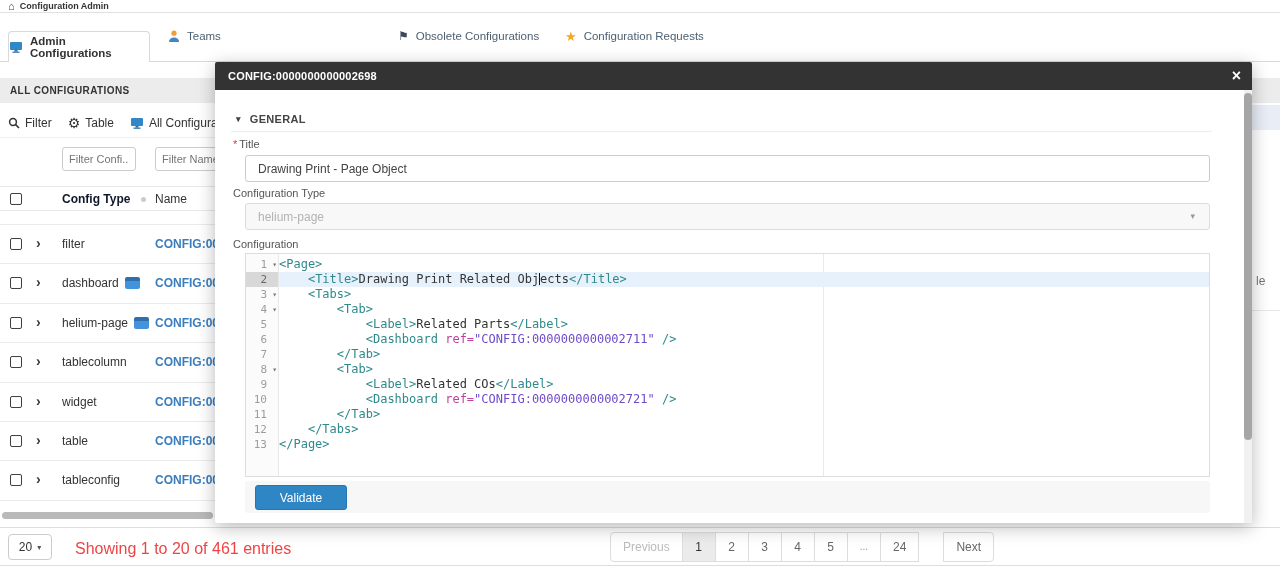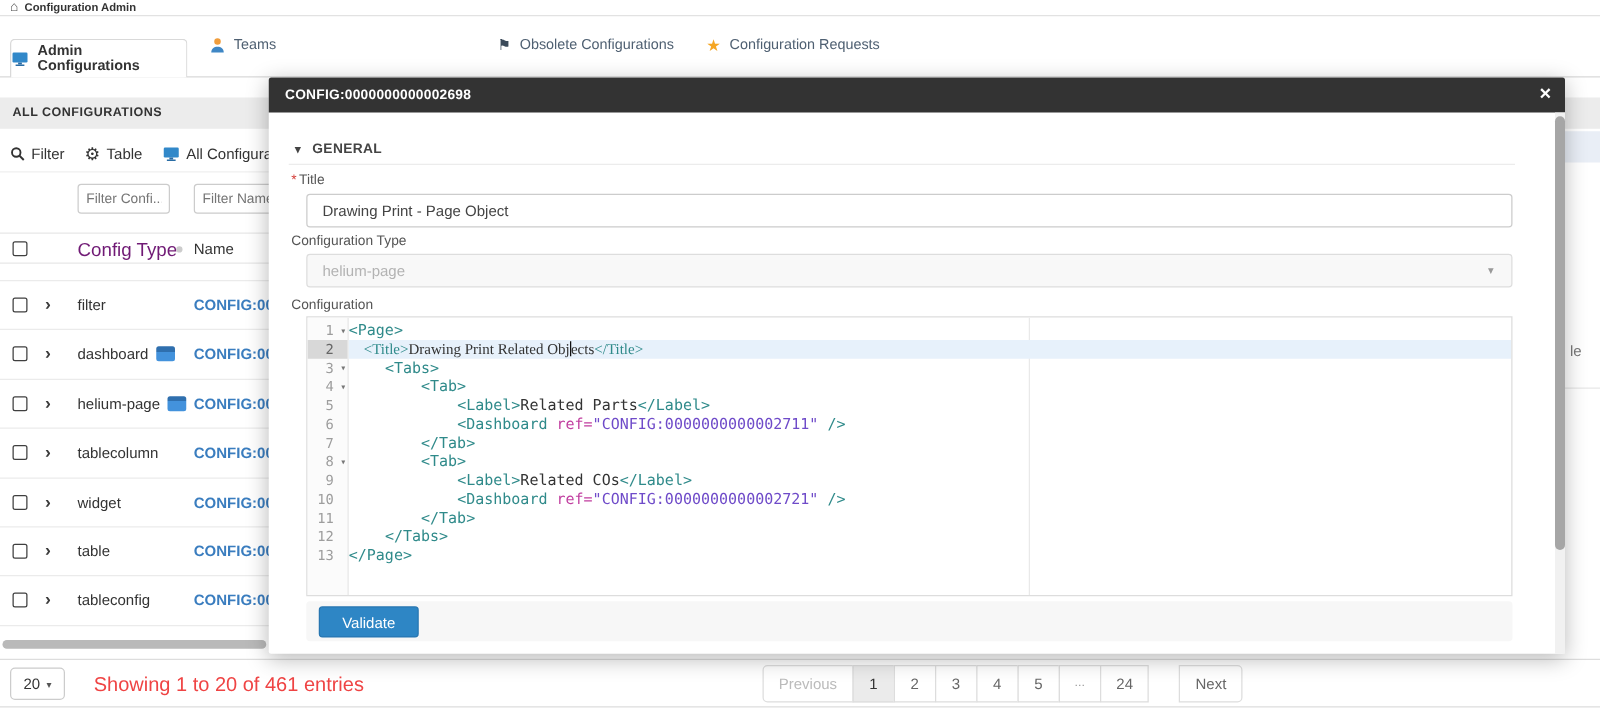--- a/index.html
+++ b/index.html
@@ -33,21 +33,21 @@
           padding-left:8px;box-sizing:border-box;font-size:12px;color:#333;border-bottom:1px solid #efefef;}
   .ltool{display:flex;align-items:center;gap:5px;margin-right:16px;white-space:nowrap;cursor:pointer;}
   .gearg{font-size:14px;line-height:14px;color:#333;}
   .lfilter1{position:absolute;top:85px;left:62px;width:74px;height:24px;}
   .lfilter2{position:absolute;top:85px;left:155px;width:96px;height:24px;}
   .lfilter1 input,.lfilter2 input{width:100%;height:100%;border:1px solid #ccc;border-radius:3px;
           font-family:"Liberation Sans",sans-serif;font-size:11px;color:#555;padding:0 6px;box-sizing:border-box;outline:none;}
   .lhead{position:absolute;top:124px;left:0;width:216px;height:25px;border-top:1px solid #e8e8e8;
           border-bottom:1px solid #e8e8e8;box-sizing:border-box;}
   .lhead .cb{position:absolute;left:10px;top:6px;}
-  .lhead .h1{position:absolute;left:62px;top:5px;font-size:15px;font-weight:normal;color:#701a75;}
+  .lhead .h1{position:absolute;left:62px;top:5px;font-size:12px;font-weight:bold;color:#0f172a;}
   .lhead .h2{position:absolute;left:155px;top:5px;font-size:12px;font-weight:normal;color:#333;}
   .sortdot{position:absolute;left:141px;top:10px;width:5px;height:5px;border-radius:50%;background:#ccc;}
   .cb{width:12px;height:12px;border:1.5px solid #3f3f3f;border-radius:2px;background:#fff;box-sizing:border-box;display:inline-block;}
   .lrows{position:absolute;top:162px;left:0;width:216px;height:288px;overflow:hidden;}
   .lrow{position:relative;height:38.4px;border-top:1px solid #ebebeb;}
   .lrow .cb{position:absolute;left:10px;top:13px;}
   .lrow .chev{position:absolute;left:36px;top:10px;font-size:14px;font-weight:bold;color:#3c3c3c;line-height:16px;}
   .lrow .typ{position:absolute;left:62px;top:12px;font-size:12px;color:#333;display:flex;align-items:center;gap:6px;white-space:nowrap;}
   .lrow .lnk{position:absolute;left:155px;top:12px;font-size:12px;font-weight:bold;color:#3a7dbf;white-space:nowrap;}
   .cardicon{width:15px;height:12px;border-radius:2px;display:inline-block;
@@ -100,26 +100,26 @@
 
   
   .editor{position:absolute;left:30px;top:191px;width:965px;height:224px;border:1px solid #ddd;box-sizing:border-box;background:#fff;overflow:hidden;}
   .gutter{position:absolute;left:0;top:0;width:33px;height:100%;background:#fbfbfb;border-right:1px solid #e8e8e8;box-sizing:border-box;padding-top:3px;}
   .gcell{position:relative;height:15px;line-height:15px;font-family:"DejaVu Sans Mono",monospace;
           font-size:11px;color:#9d9d9d;text-align:right;padding-right:11px;box-sizing:border-box;}
   .gcell.active{background:#d8d8d8;color:#666;}
   .gcell .fold{position:absolute;right:1px;top:0;font-size:8px;color:#777;font-style:normal;cursor:pointer;}
   .lines{position:absolute;left:33px;top:0;right:0;bottom:0;padding-top:3px;}
   .cline{height:15px;line-height:15px;font-family:"DejaVu Sans Mono",monospace;font-size:12px;white-space:pre;color:#333;}
-  .cline.active{background:#e7f1fb;font-family:Liberation Serif, serif;}
+  .cline.active{background:#e7f1fb;}
   .tag{color:#2f8a8a;} .attr{color:#c13fa0;} .str{color:#6f4bc9;} .txt{color:#333;}
   .caret{display:inline-block;width:0;border-left:1.5px solid #111;height:12px;vertical-align:-2px;}
   .pmargin{position:absolute;left:577px;top:0;bottom:0;width:1px;background:#e9e9e9;}
   .efooter{position:absolute;left:30px;top:419px;width:965px;height:32px;background:#f7f7f7;border-radius:3px;}
-  .validate{position:absolute;left:10px;top:4px;width:80px;height:25px;background:#2e86c5;border:1px solid #2776b1;
+  .validate{position:absolute;left:10px;top:4px;width:92px;height:25px;background:#2e86c5;border:1px solid #2776b1;
           border-radius:3px;color:#fff;font-size:12px;display:flex;align-items:center;justify-content:center;cursor:pointer;box-sizing:border-box;}
 
   svg{display:block;}
 </style>
 </head>
 <body>
 
 <div class="screen">
 
   <div class="topbar">

